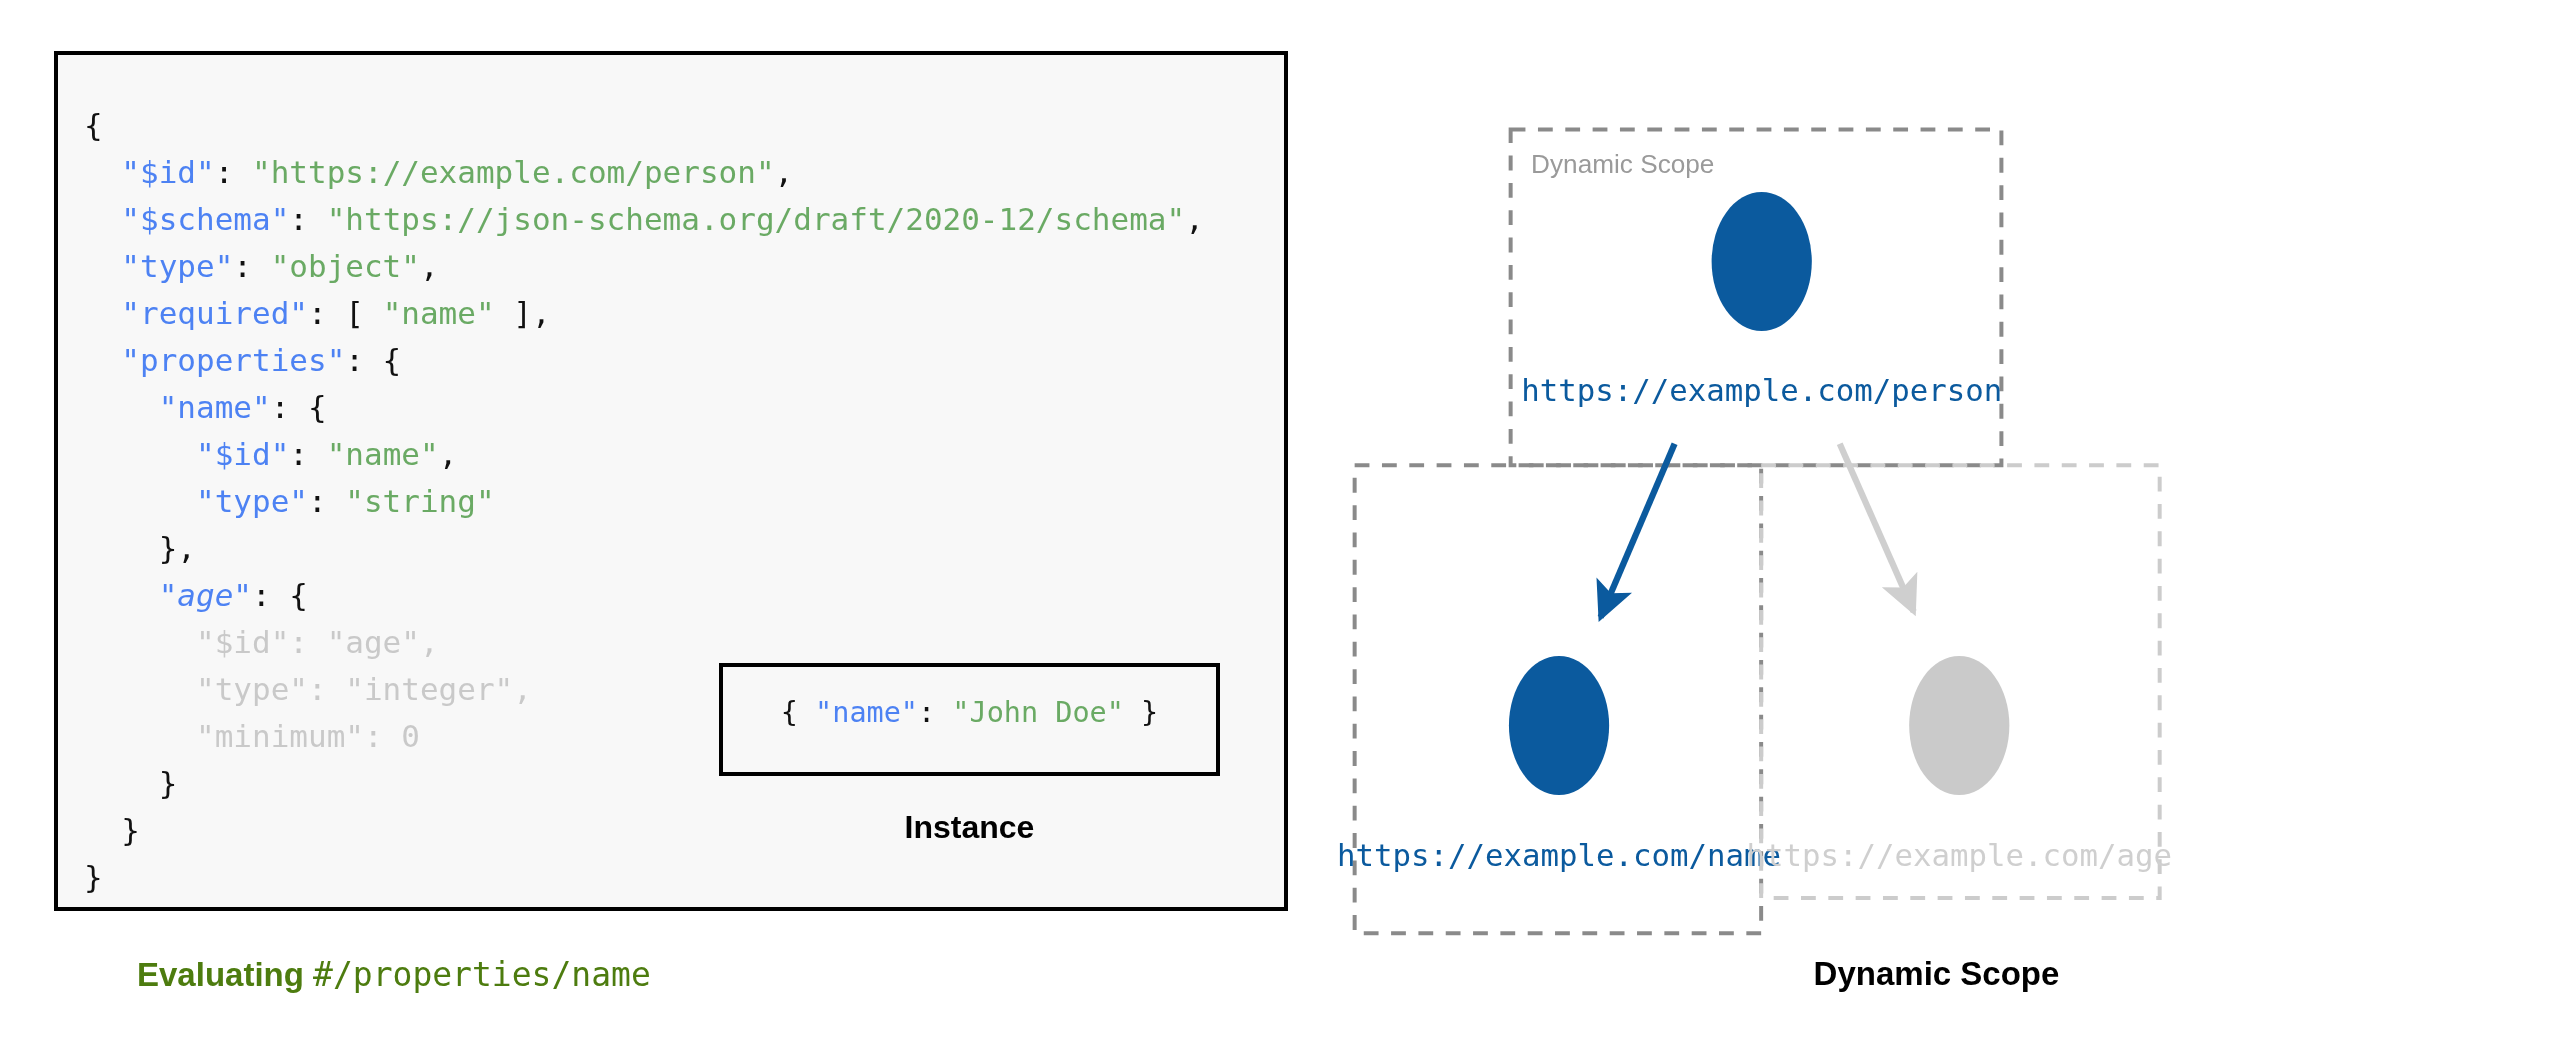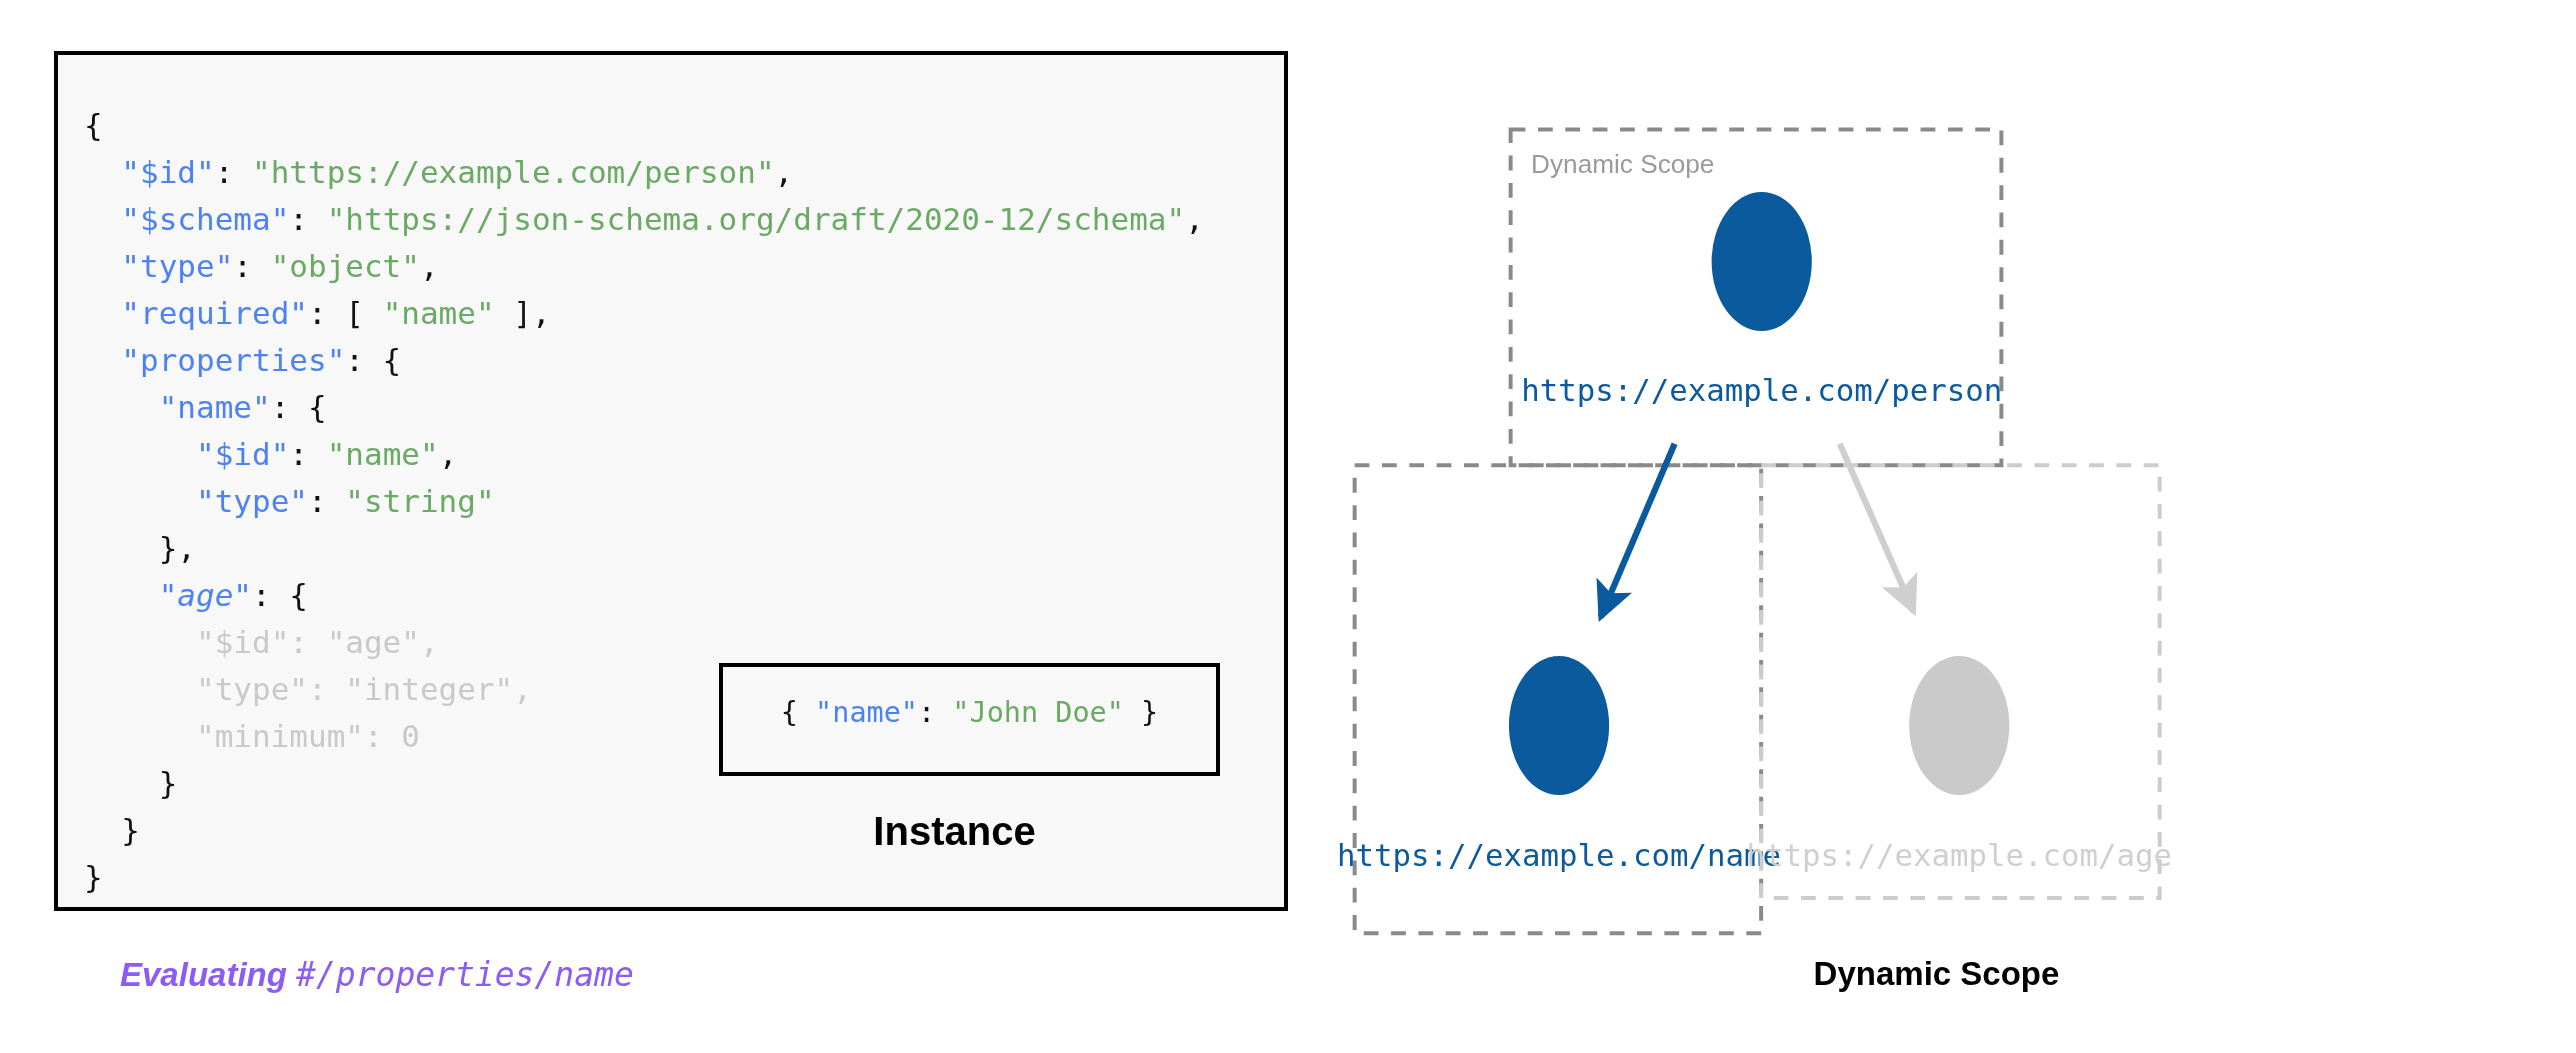--- a/index.html
+++ b/index.html
@@ -25,28 +25,28 @@
   #instance-box{
     position:absolute;left:719px;top:663px;width:501px;height:113px;
     background:#f8f8f8;border:4px solid #000000;box-sizing:border-box;
   }
   #instance-code{
     position:absolute;left:0;right:0;top:28.5px;text-align:center;
     font-family:"DejaVu Sans Mono","Liberation Mono",monospace;
     font-size:28.5px;white-space:pre;color:#111111;
   }
   #instance-caption{
-    position:absolute;left:704px;top:809px;width:501px;text-align:center;
-    font-family:"Liberation Sans",sans-serif;font-weight:bold;font-size:40px;color:#000000;
+    position:absolute;left:719px;top:809px;width:501px;text-align:center;
+    font-family:"Liberation Sans",sans-serif;font-weight:bold;font-size:32px;color:#000000;
   }
 
   
   #left-caption{
-    position:absolute;left:120px;top:955px;
-    font-size:33px;color:#8b5cf6;white-space:pre;font-style:italic;
+    position:absolute;left:137px;top:955px;
+    font-size:33px;color:#4d7c0f;white-space:pre;
   }
   #left-caption .cap-bold{font-family:"Liberation Sans",sans-serif;font-weight:bold;}
   #left-caption .cap-mono{font-family:"DejaVu Sans Mono","Liberation Mono",monospace;font-weight:normal;}
 
   
   #diagram{position:absolute;left:1310px;top:85px;width:1253px;height:854px;}
   #diagram svg{display:block;}
 
   .scope-label{
     font-family:"Liberation Sans",sans-serif;font-size:46px;fill:#9a9a9a;

